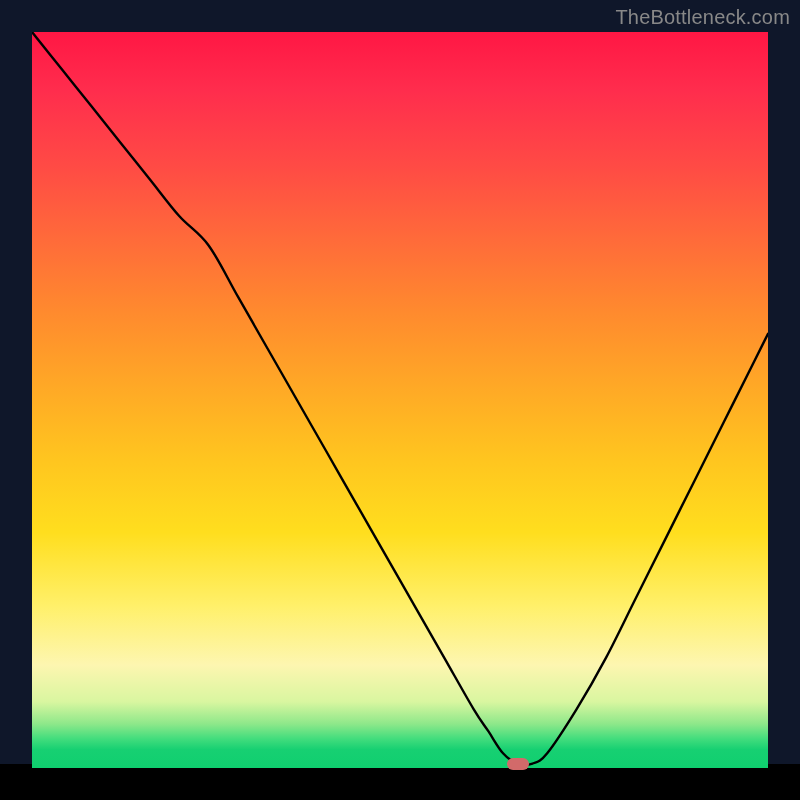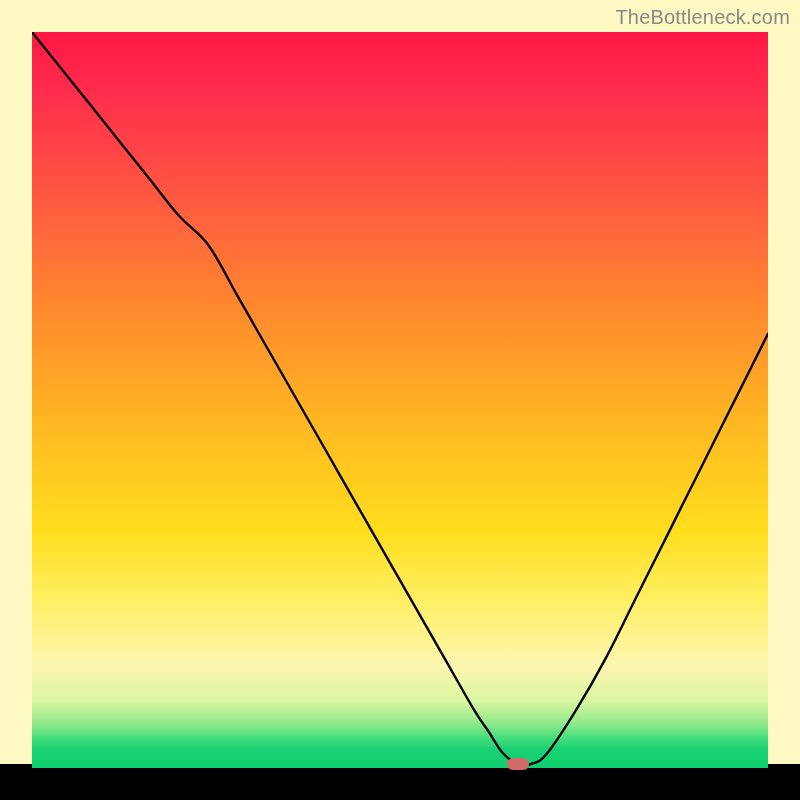--- a/index.html
+++ b/index.html
@@ -8,21 +8,21 @@
     width: 800px;
     height: 800px;
     background: #000;
     overflow: hidden;
     font-family: Arial, Helvetica, sans-serif;
   }
   .frame {
     position: relative;
     width: 800px;
     height: 764px;
-    background: #fef9c3;
+    background: #0f172a;
   }
   .plot {
     position: absolute;
     left: 32px;
     top: 32px;
     width: 736px;
     height: 736px;
     
     background: linear-gradient(to bottom,
       #ff1744 0%,

